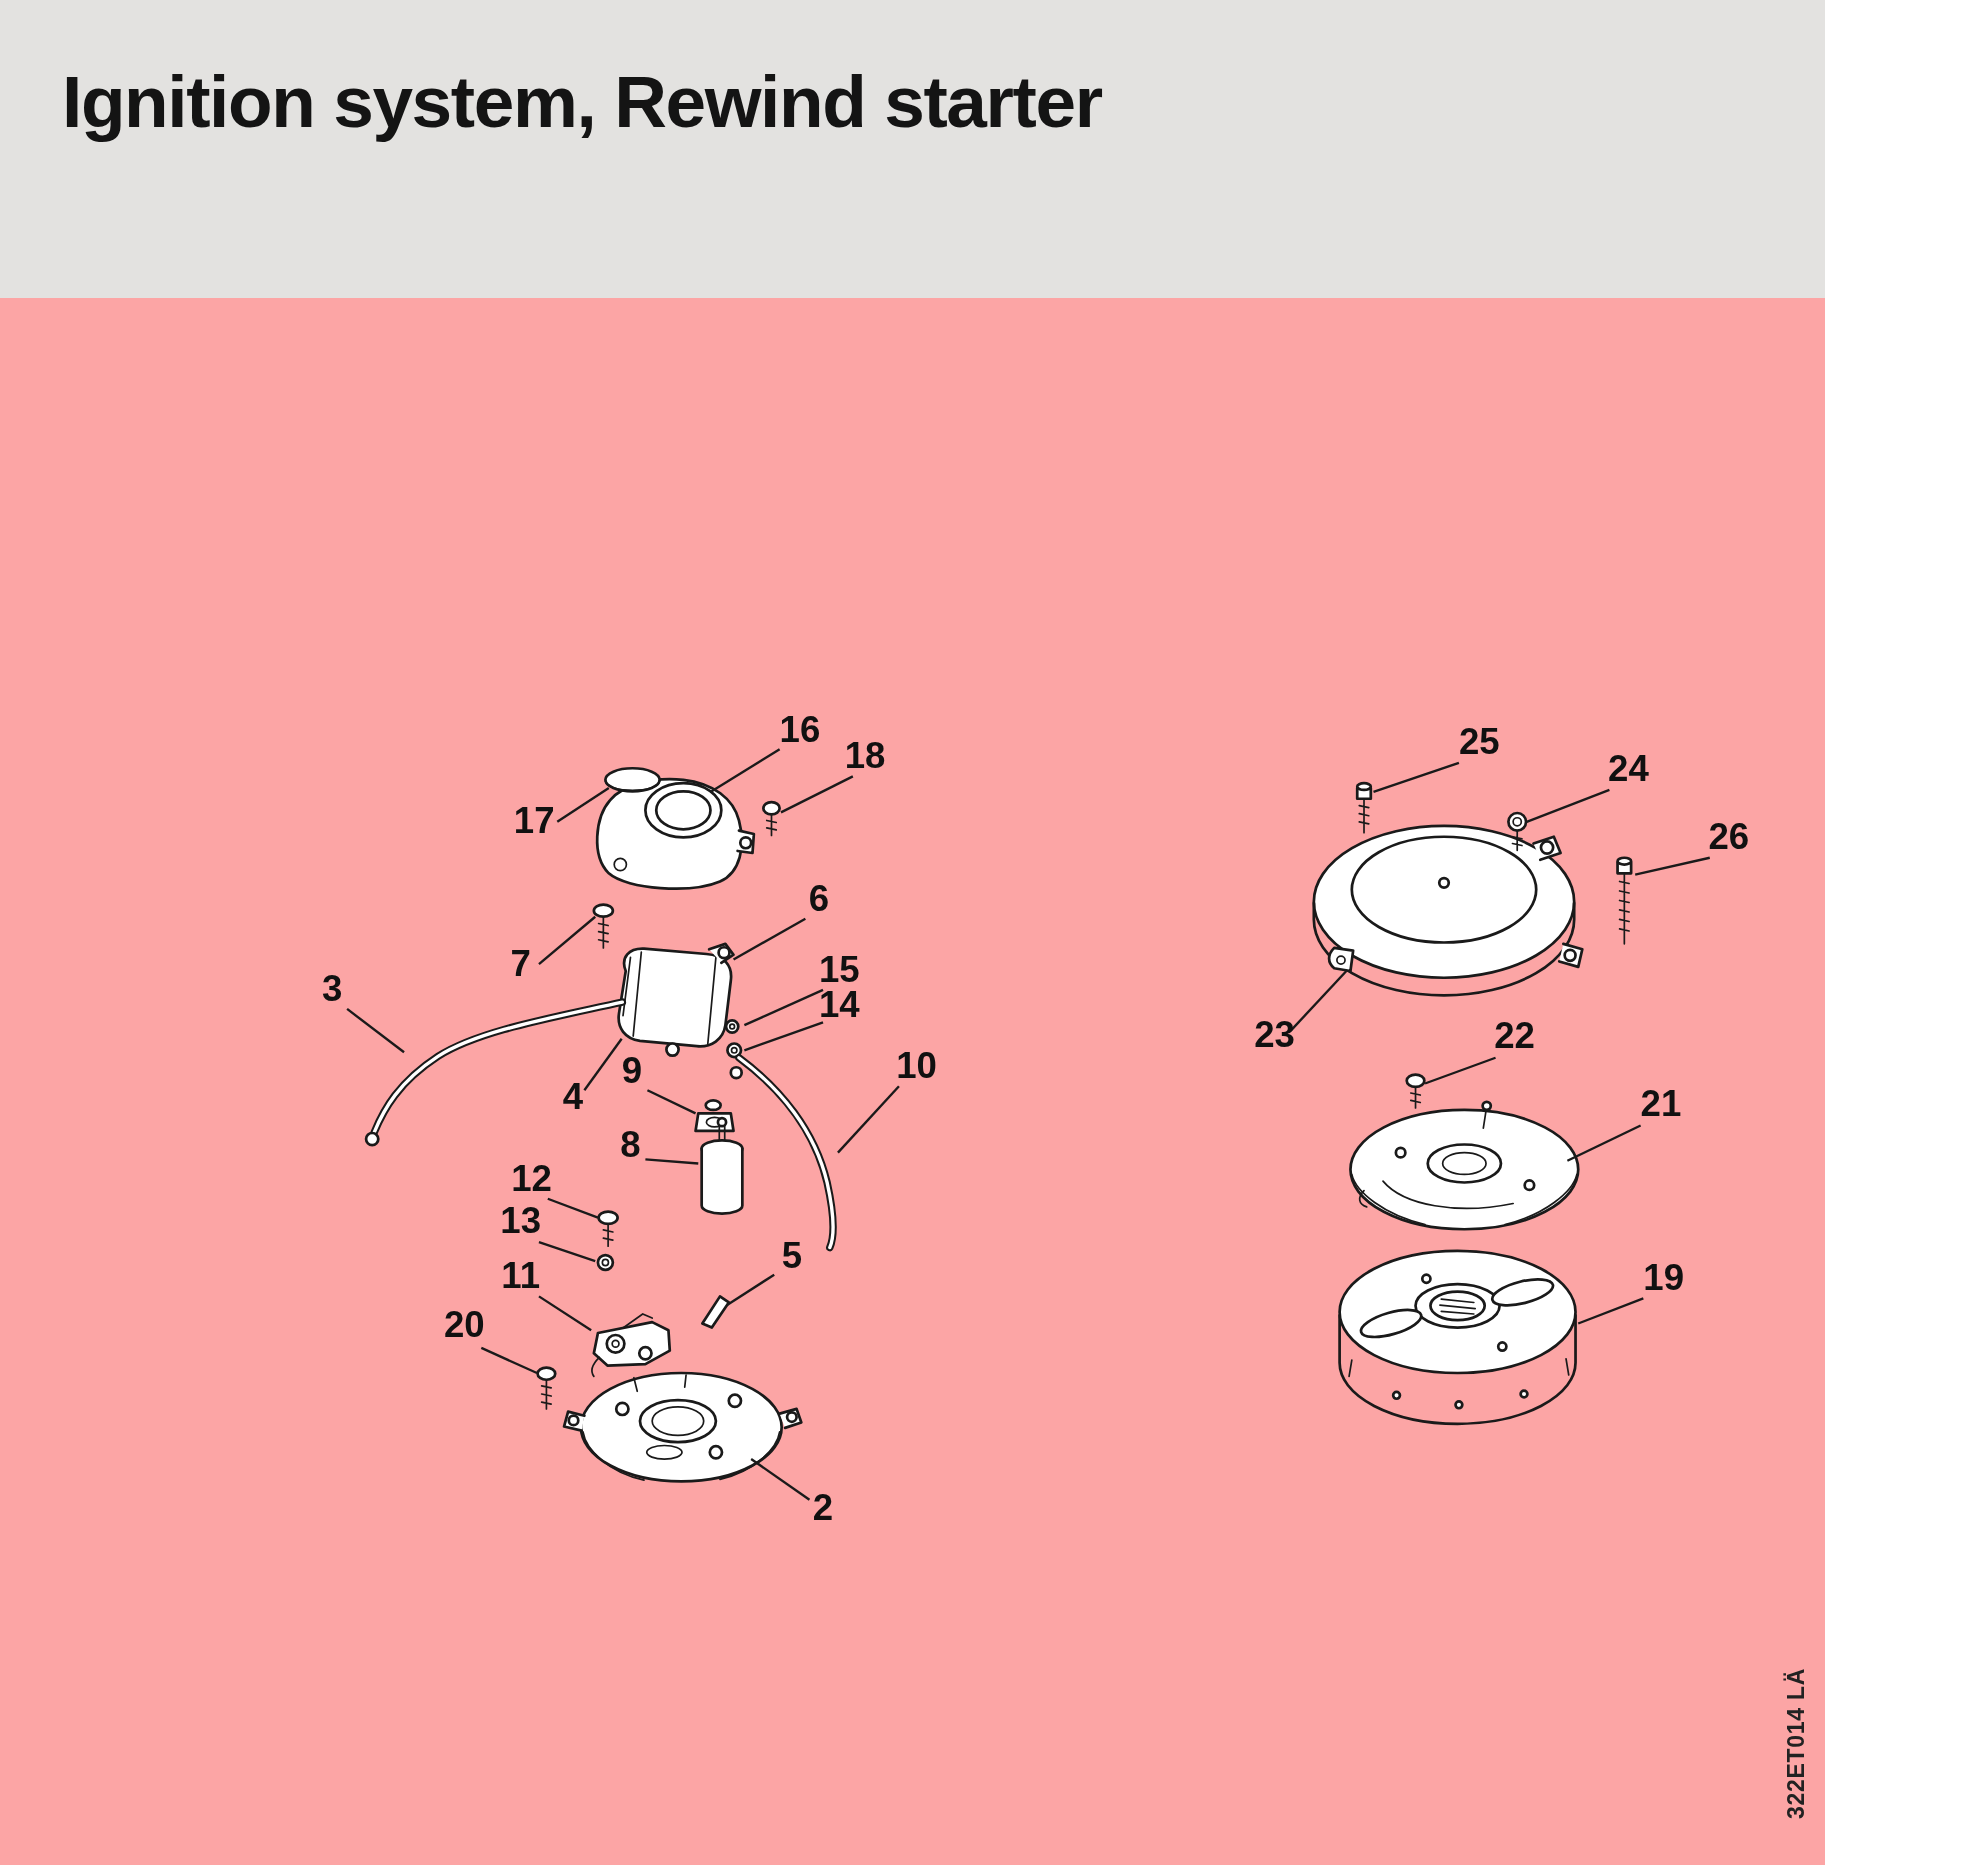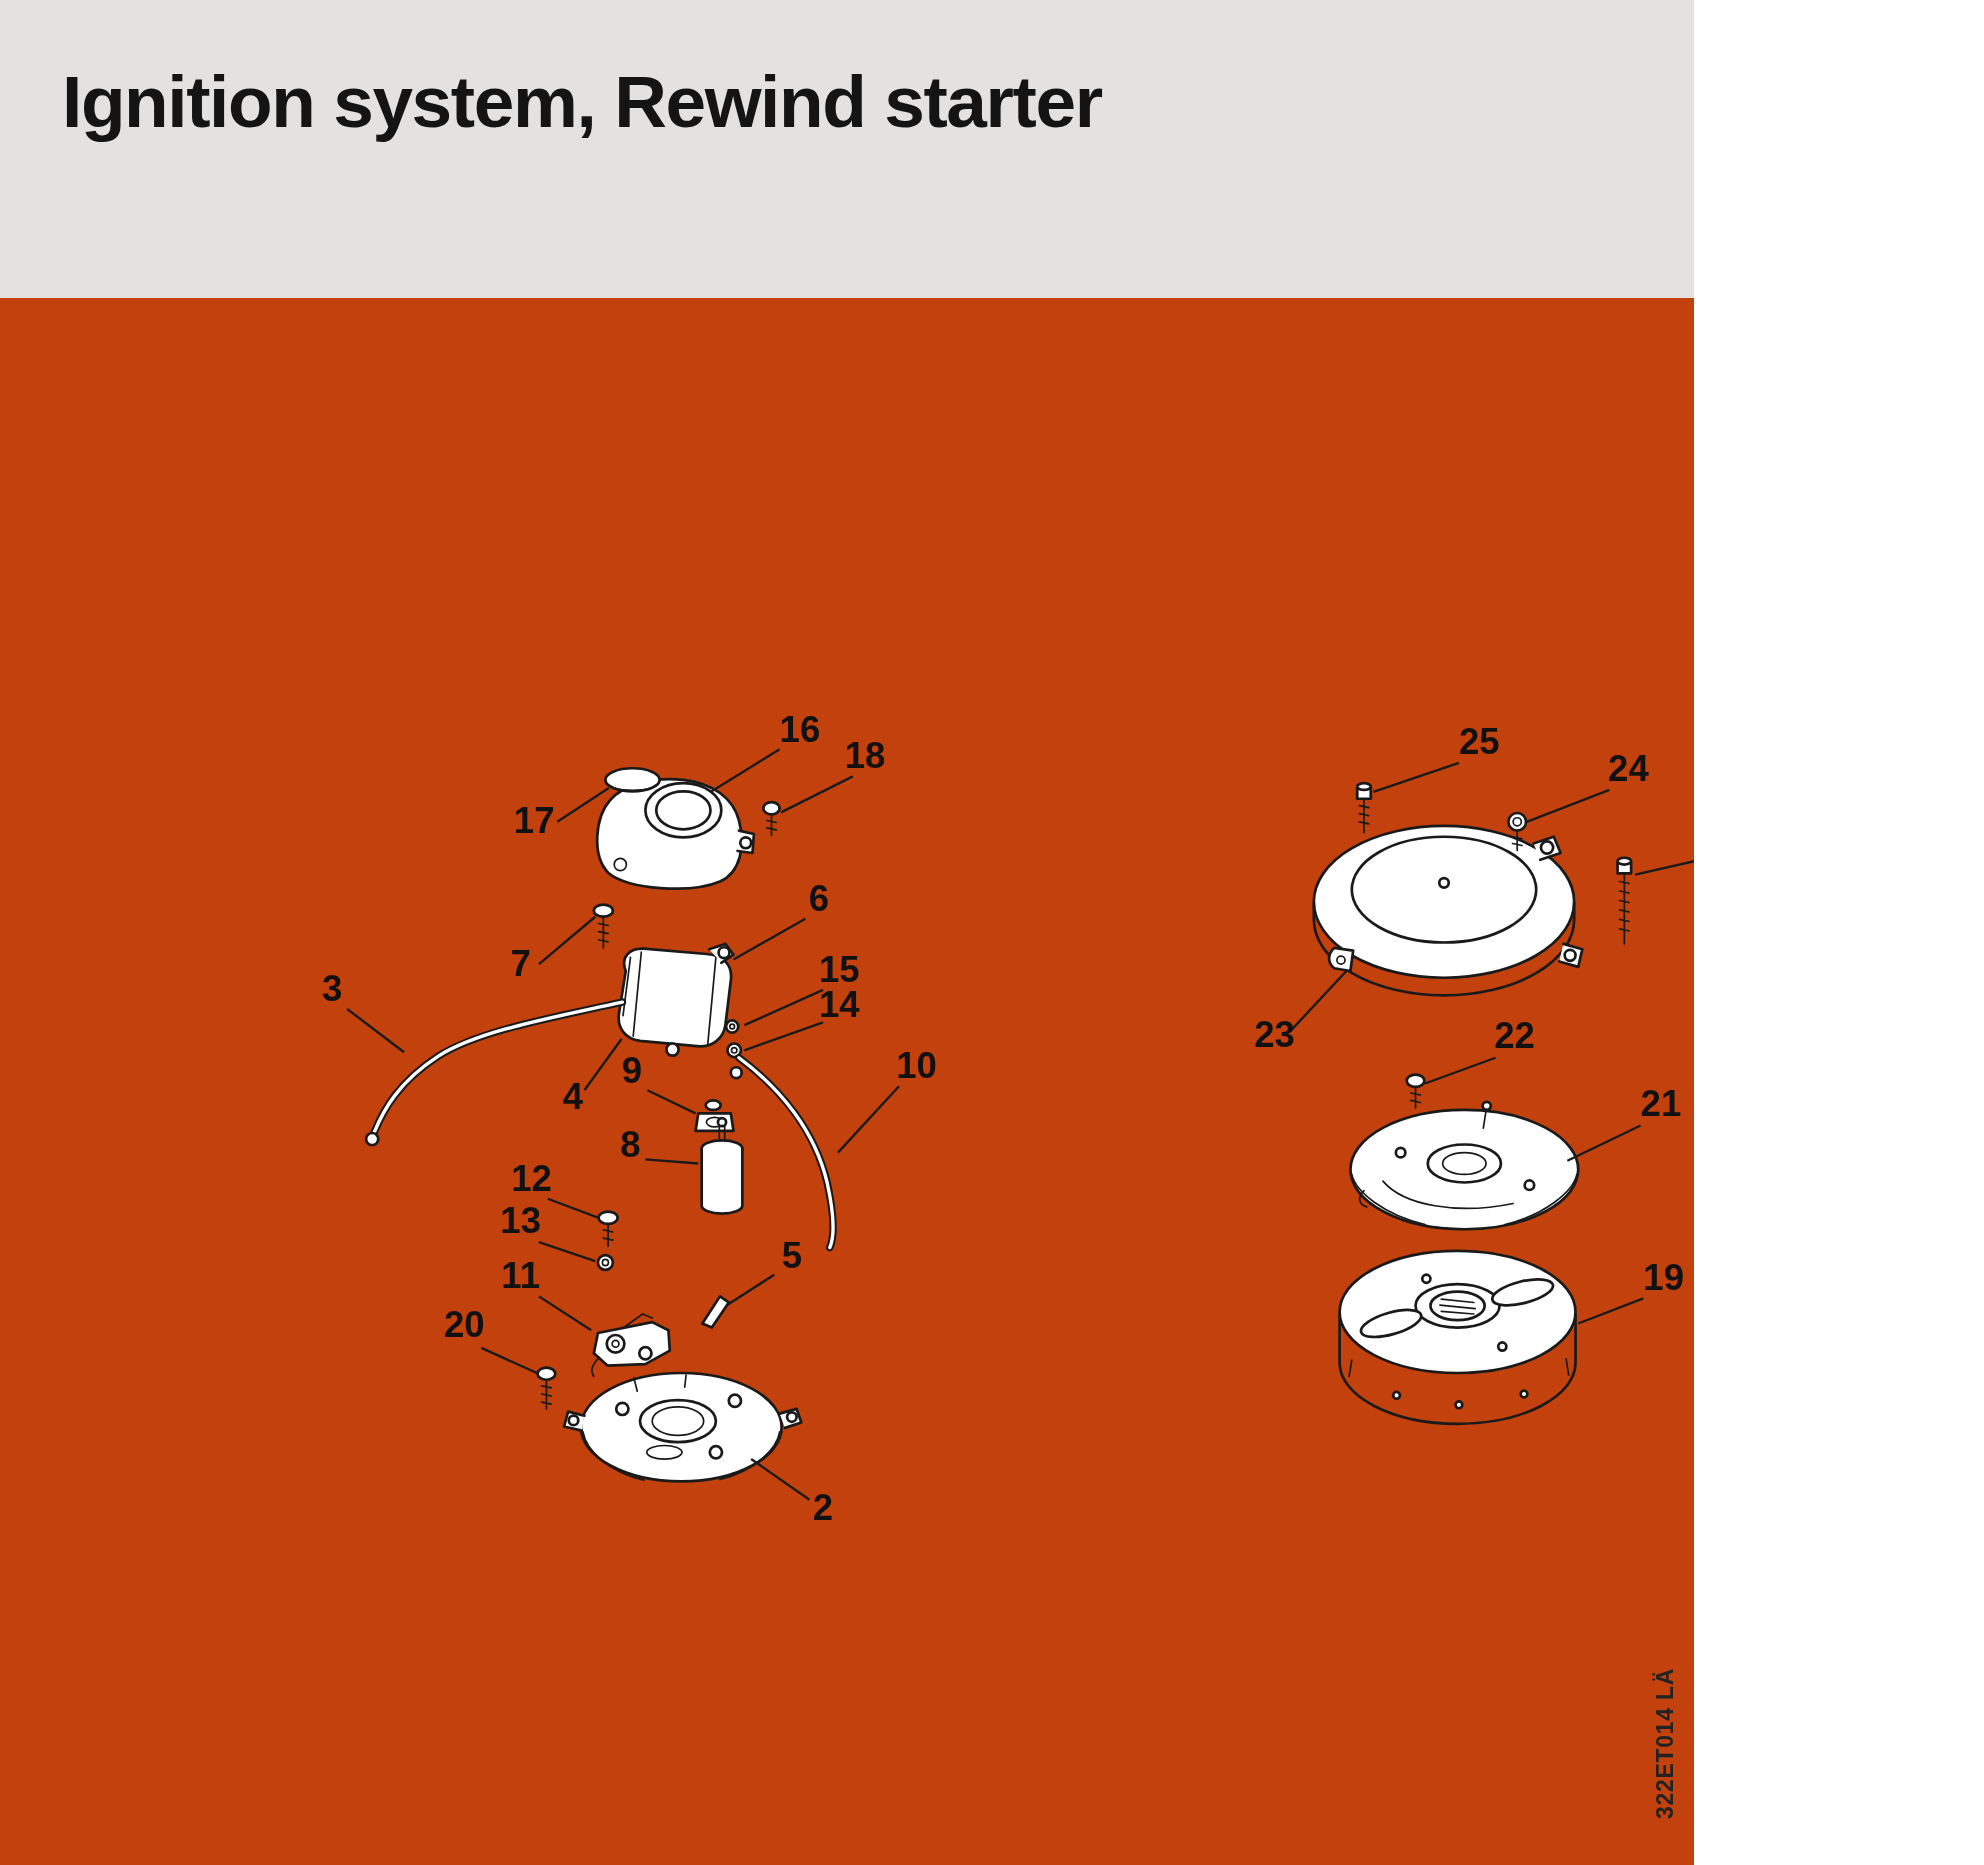--- a/index.html
+++ b/index.html
@@ -3,23 +3,23 @@
 <meta charset="utf-8">
 <style>
   html, body {
     margin: 0;
     padding: 0;
     background: #ffffff;
     font-family: "Liberation Sans", sans-serif;
   }
   .page {
     position: relative;
-    width: 1694px;
+    width: 1825px;
     height: 1866px;
-    background: #c2410c;
+    background: #fca5a5;
     overflow: hidden;
   }
   .header-band {
     position: absolute;
     left: 0; top: 0;
     width: 1985px;
     height: 298px;
     background: #e3e2e0;
   }
   .page-title {

